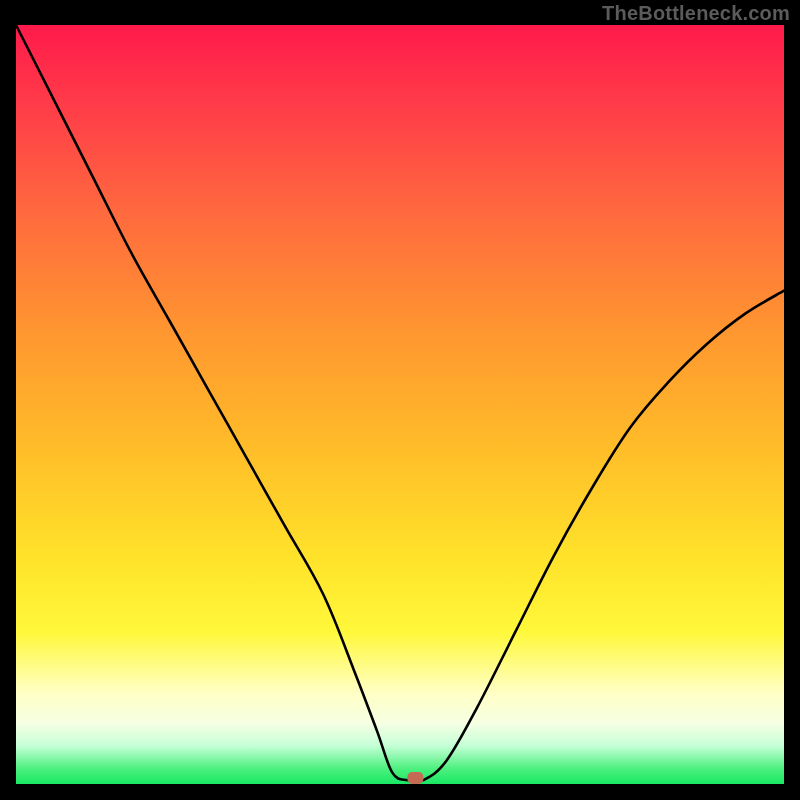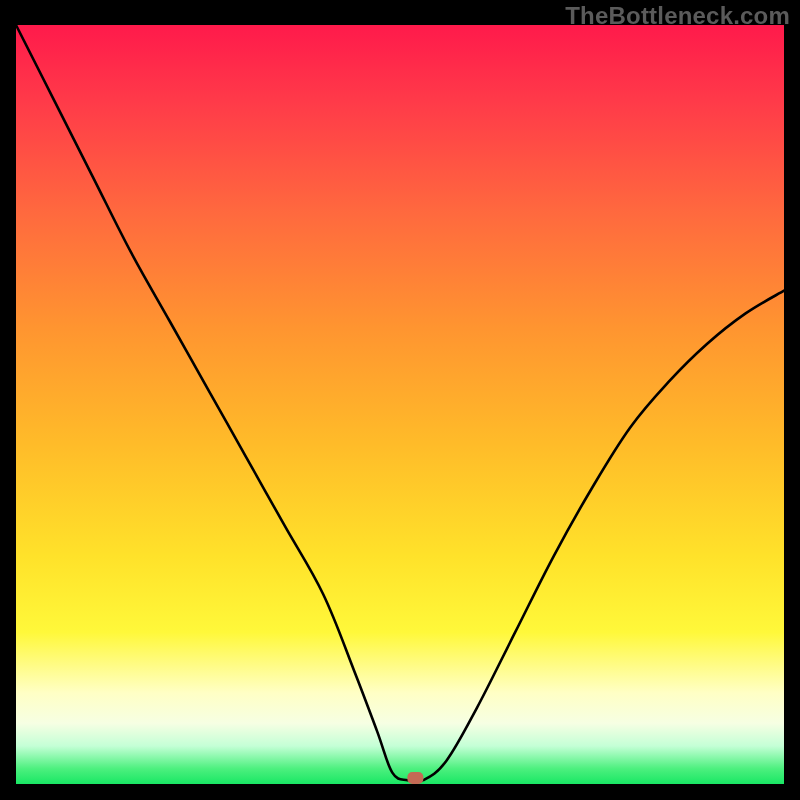--- a/index.html
+++ b/index.html
@@ -15,21 +15,21 @@
     position: relative;
     width: 800px;
     height: 800px;
     background: #000;
   }
   .watermark {
     position: absolute;
     top: 2px;
     right: 10px;
     color: #5b5b5b;
-    font-size: 24px;
+    font-size: 20px;
     font-weight: 600;
     letter-spacing: 0.2px;
     z-index: 50;
     user-select: none;
   }
   .plot-outer {
     position: absolute;
     left: 16px;
     top: 25px;
     width: 768px;

